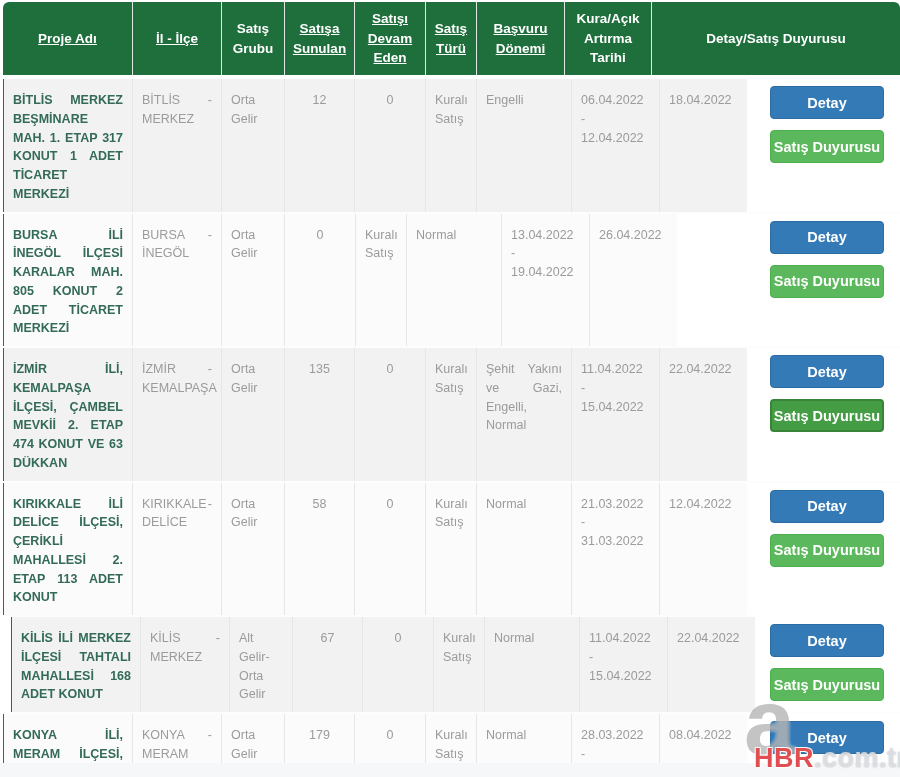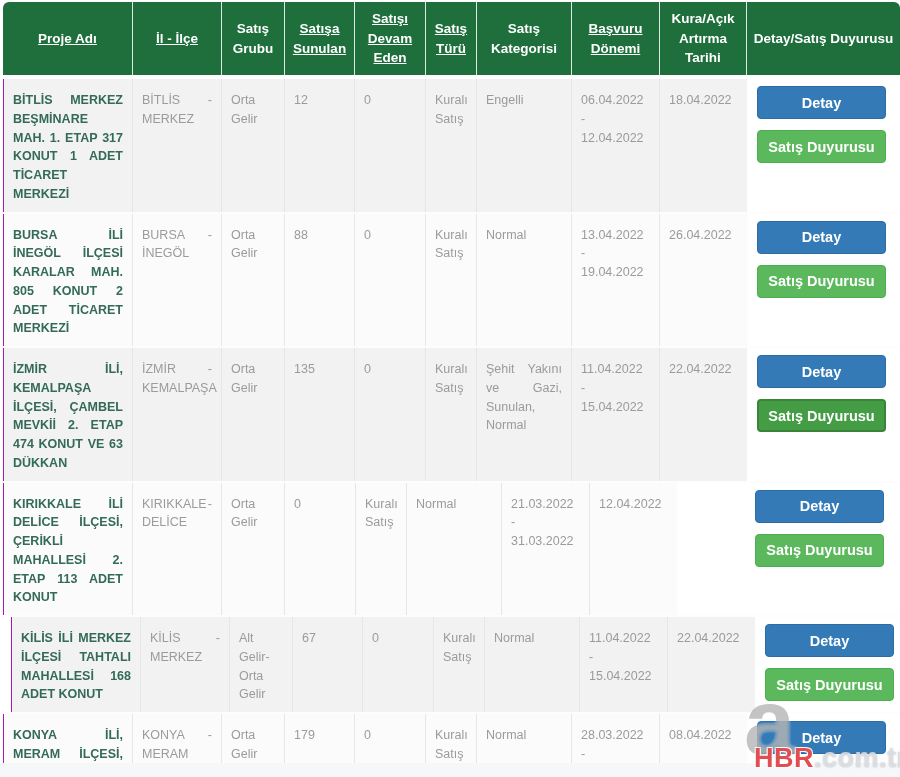--- a/index.html
+++ b/index.html
@@ -50,28 +50,28 @@
   .tr:nth-child(odd) .td { background:#f2f2f2; }
   .tr { border-bottom:2px solid #fdfdfd; }
   .td.c1 { border-left:1px solid #a21caf; }
   .td.c9 { border-right:none; }
   .td.gutter { flex:0 0 10px; padding:0; background:#fff !important; border:none; }
   .td.c10 { background:#fff !important; border:none; padding:7px 16px 7px 0;
             display:flex; flex-direction:column; align-items:flex-end; gap:11px; }
 
   .project { color:#336a58; font-weight:bold; font-size:12.5px; text-align:justify; }
   .il-line1 { display:flex; justify-content:space-between; }
-  .num { text-align:left; }
+  .num { text-align:center; }
   .just { text-align:justify; }
   .date-line1 { display:flex; justify-content:space-between;flex-direction:column; }
 
   
   .btn {
     display:flex; align-items:center; justify-content:center;
-    width:129px; height:33px; border-radius:4px; cursor:pointer;
+    width:114px; height:33px; border-radius:4px; cursor:pointer;
     color:#fff; font-size:14.5px; font-weight:bold; font-family:inherit;
   }
   .btn-detail { background:#337ab7; border:1px solid #2e6da4; }
   .btn-announce { background:#5cb85c; border:1px solid #4cae4c; }
   .btn-announce.active { background:#449d44; border:2px solid #398439; }
 
   
   .footer-strip { position:absolute; left:0; top:763px; width:900px; height:14px; background:#f6f7f9; }
 
   
@@ -107,23 +107,20 @@
         </div>
         <div class="th c4 sortable">
           <span>Satışa Sunulan</span>
         </div>
         <div class="th c5 sortable">
           <span>Satışı Devam Eden</span>
         </div>
         <div class="th c6 sortable">
           <span>Satış Türü</span>
         </div>
-        <div class="th c7">
-          <span>Satış Kategorisi</span>
-        </div>
         <div class="th c8 sortable">
           <span>Başvuru Dönemi</span>
         </div>
         <div class="th c9">
           <span>Kura/Açık Artırma Tarihi</span>
         </div>
         <div class="th c10">
           <span>Detay/Satış Duyurusu</span>
         </div>
       </div>
@@ -160,21 +157,20 @@
   <div class="tr">
     <div class="td c1 project">BURSA İLİ İNEGÖL İLÇESİ KARALAR MAH. 805 KONUT 2 ADET TİCARET MERKEZİ</div>
     <div class="td c2">
       <div class="il-line1">
         <span>BURSA</span>
         <span>-</span>
       </div>
       <div>İNEGÖL</div>
     </div>
     <div class="td c3 just">Orta Gelir</div>
-    <div class="td c4 num">88</div>
     <div class="td c5 num">0</div>
     <div class="td c6 just">Kuralı Satış</div>
     <div class="td c7 just">Normal</div>
     <div class="td c8">
       <div class="date-line1">
         <span>13.04.2022</span>
         <span>-</span>
       </div>
       <div>19.04.2022</div>
     </div>
@@ -192,21 +188,21 @@
       <div class="il-line1">
         <span>İZMİR</span>
         <span>-</span>
       </div>
       <div>KEMALPAŞA</div>
     </div>
     <div class="td c3 just">Orta Gelir</div>
     <div class="td c4 num">135</div>
     <div class="td c5 num">0</div>
     <div class="td c6 just">Kuralı Satış</div>
-    <div class="td c7 just">Şehit Yakını ve Gazi, Sunulan, Normal</div>
+    <div class="td c7 just">Şehit Yakını ve Gazi, Engelli, Normal</div>
     <div class="td c8">
       <div class="date-line1">
         <span>11.04.2022</span>
         <span>-</span>
       </div>
       <div>15.04.2022</div>
     </div>
     <div class="td c9">22.04.2022</div>
     <div class="td gutter"></div>
     <div class="td c10">
@@ -218,20 +214,21 @@
   <div class="tr">
     <div class="td c1 project">KIRIKKALE İLİ DELİCE İLÇESİ, ÇERİKLİ MAHALLESİ 2. ETAP 113 ADET KONUT</div>
     <div class="td c2">
       <div class="il-line1">
         <span>KIRIKKALE</span>
         <span>-</span>
       </div>
       <div>DELİCE</div>
     </div>
     <div class="td c3 just">Orta Gelir</div>
+    <div class="td c4 num">58</div>
     <div class="td c5 num">0</div>
     <div class="td c6 just">Kuralı Satış</div>
     <div class="td c7 just">Normal</div>
     <div class="td c8">
       <div class="date-line1">
         <span>21.03.2022</span>
         <span>-</span>
       </div>
       <div>31.03.2022</div>
     </div>

